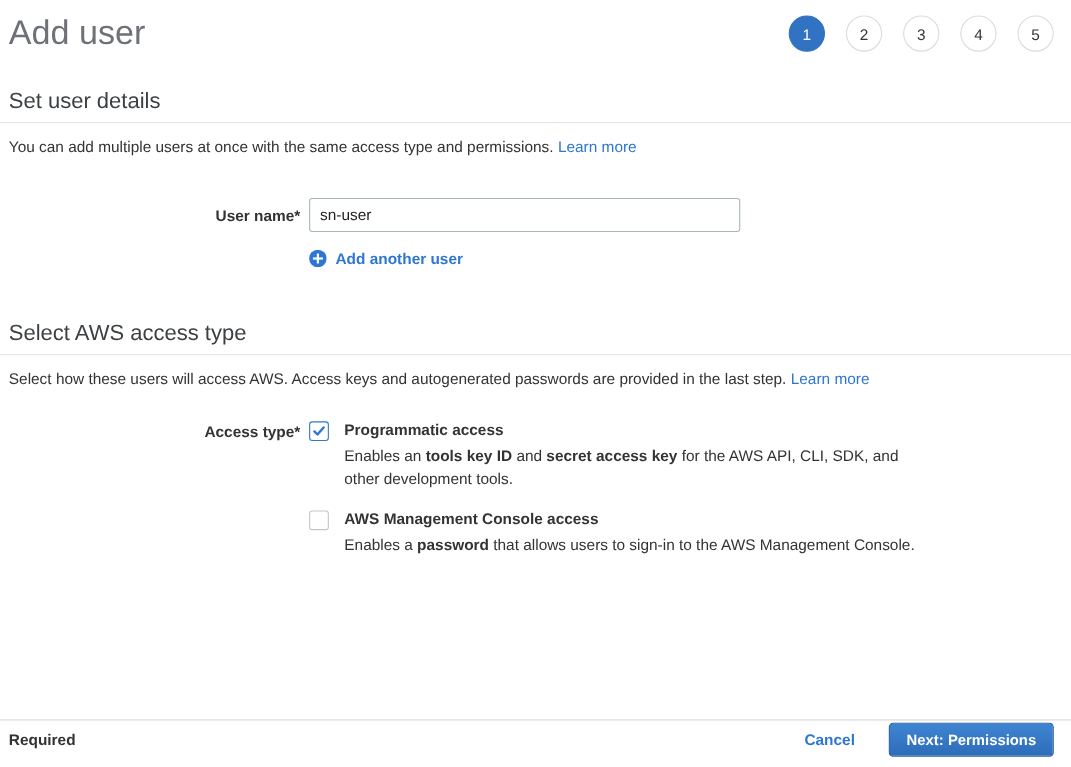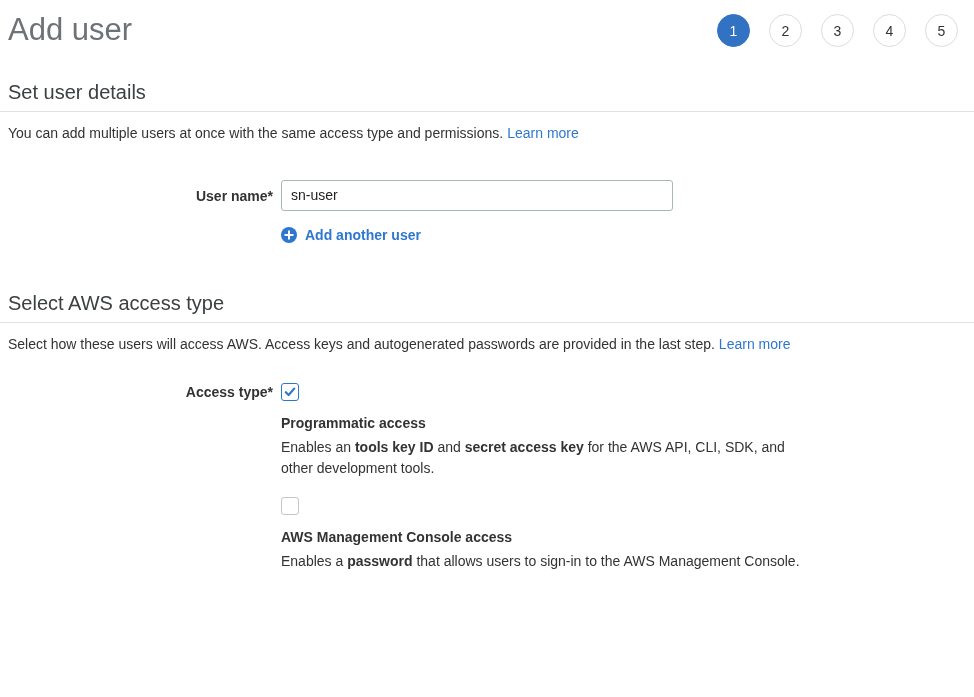--- a/index.html
+++ b/index.html
@@ -65,21 +65,21 @@
   }
 
   .add-another {
     display: inline-flex; align-items: center; gap: 8px;
     color: #2e77d0; font-weight: bold; font-size: 14px; cursor: pointer;
     text-decoration: none;
   }
   .add-icon { width: 16px; height: 16px; display: block; }
 
   
-  .option { display: flex; gap: 14px; flex-direction: column; }
+  .option { display: flex; gap: 14px; }
   .option + .option { margin-top: 17px; }
   .checkbox {
     width: 18px; height: 18px; border-radius: 3px; background: #ffffff;
     flex-shrink: 0; margin-top: 1px; cursor: pointer;
     display: flex; align-items: center; justify-content: center;
   }
   .checkbox.checked { border: 1px solid #2e77d0; }
   .checkbox.unchecked { border: 1px solid #c1c7c9; }
   .check-glyph { width: 12px; height: 12px; display: block; }
   .option-title { font-weight: bold; font-size: 14px; color: #333333; }
@@ -175,14 +175,19 @@
           <div class="option-title">AWS Management Console access</div>
           <div class="option-desc">
             <span>Enables a </span><b>password</b><span> that allows users to sign-in to the AWS Management Console.</span>
           </div>
         </div>
       </div>
 
     </div>
   </div>
 
+  <div class="footer">
+    <span class="required-label">Required</span>
+    <a class="cancel-link" href="#">Cancel</a>
+    <button class="next-button">Next: Permissions</button>
+  </div>
 
 </div>
 
 </body></html>

